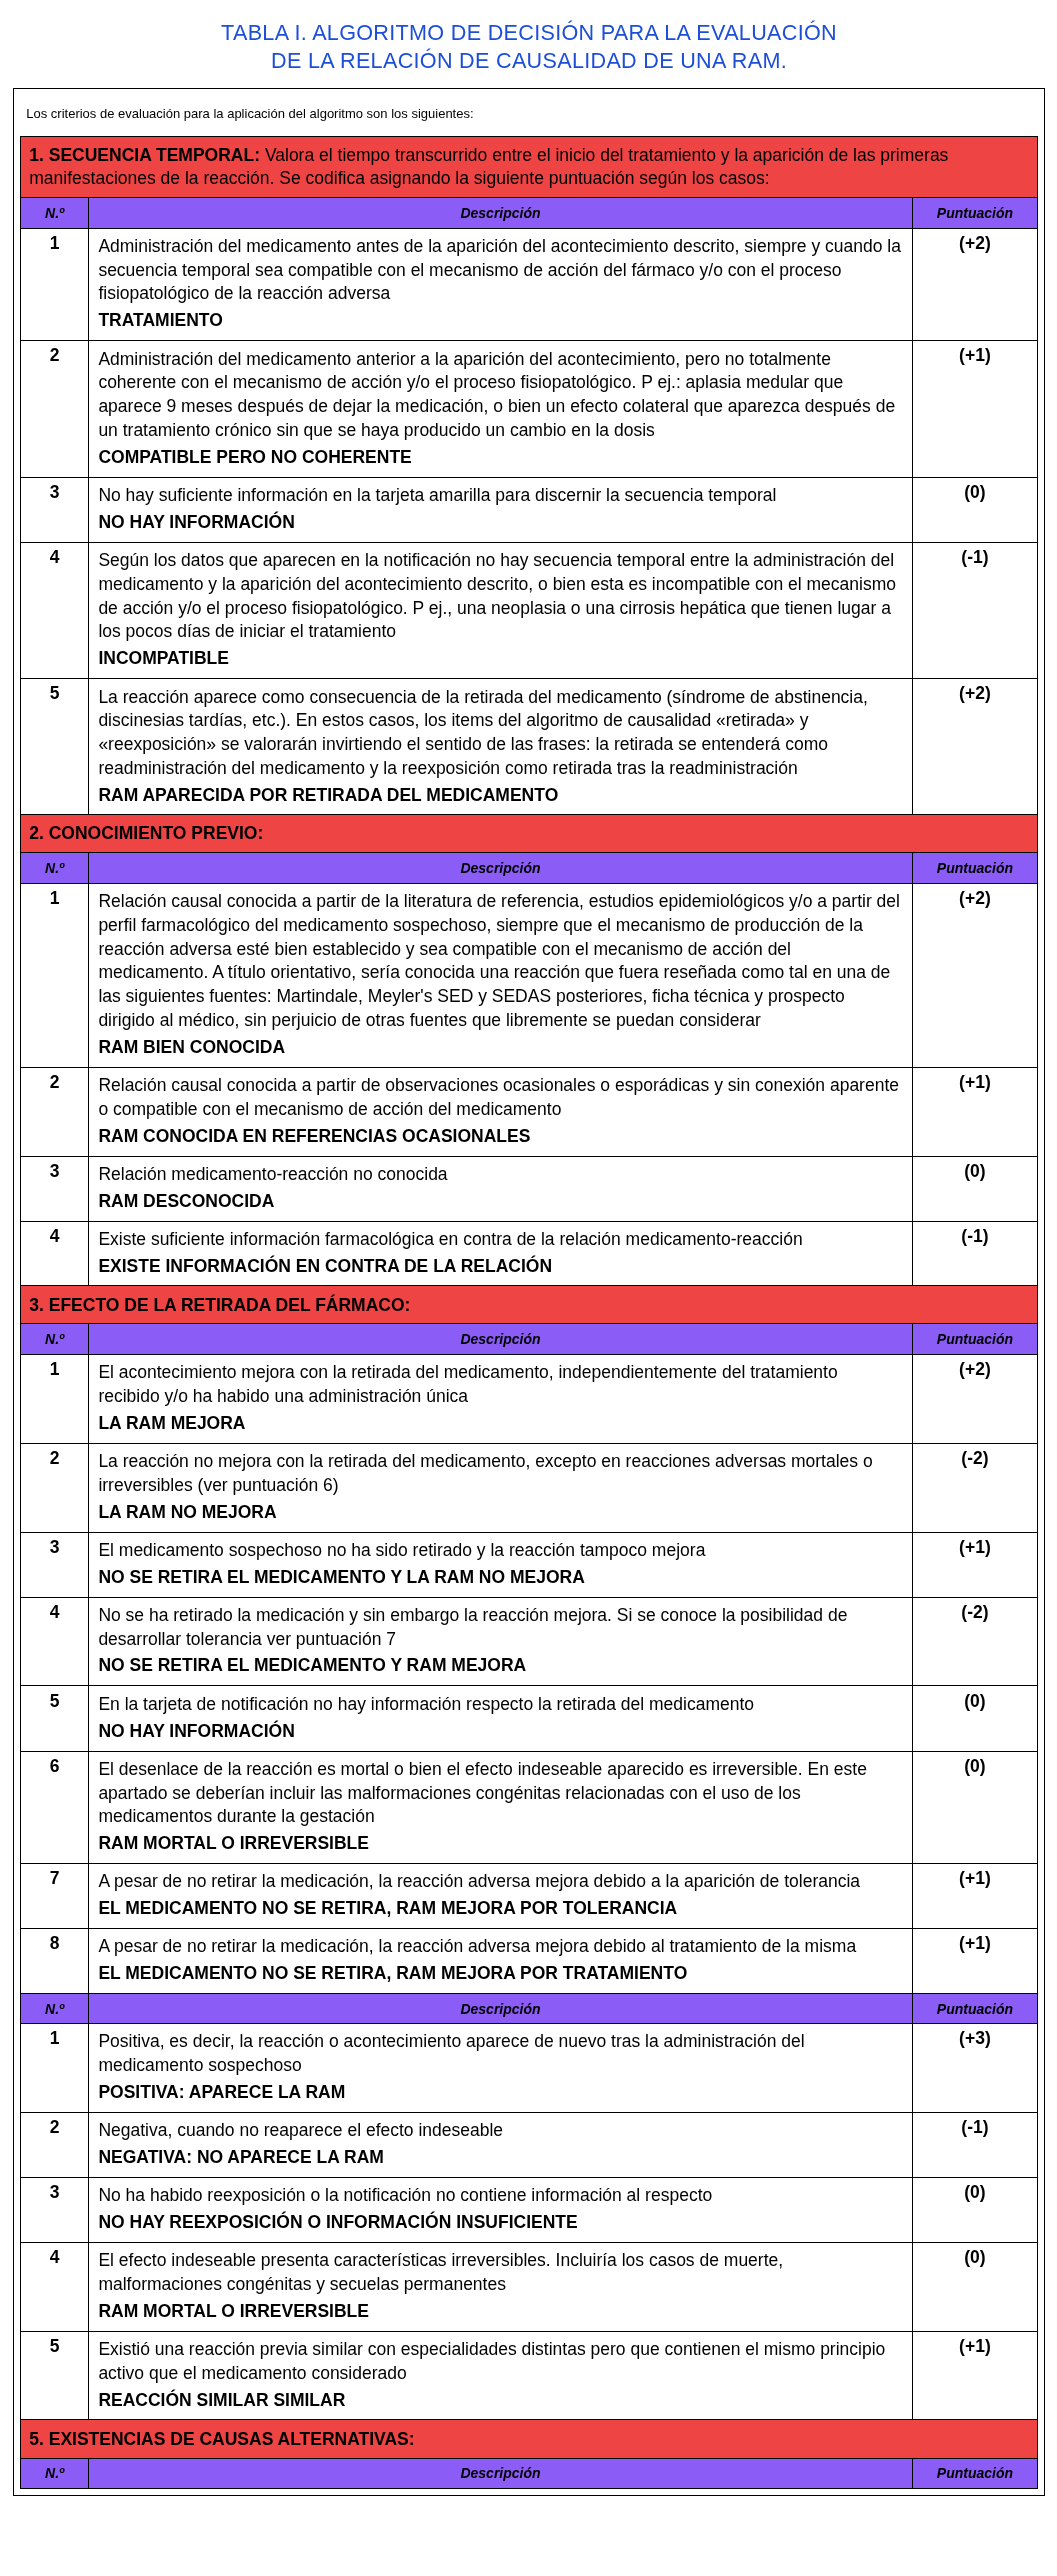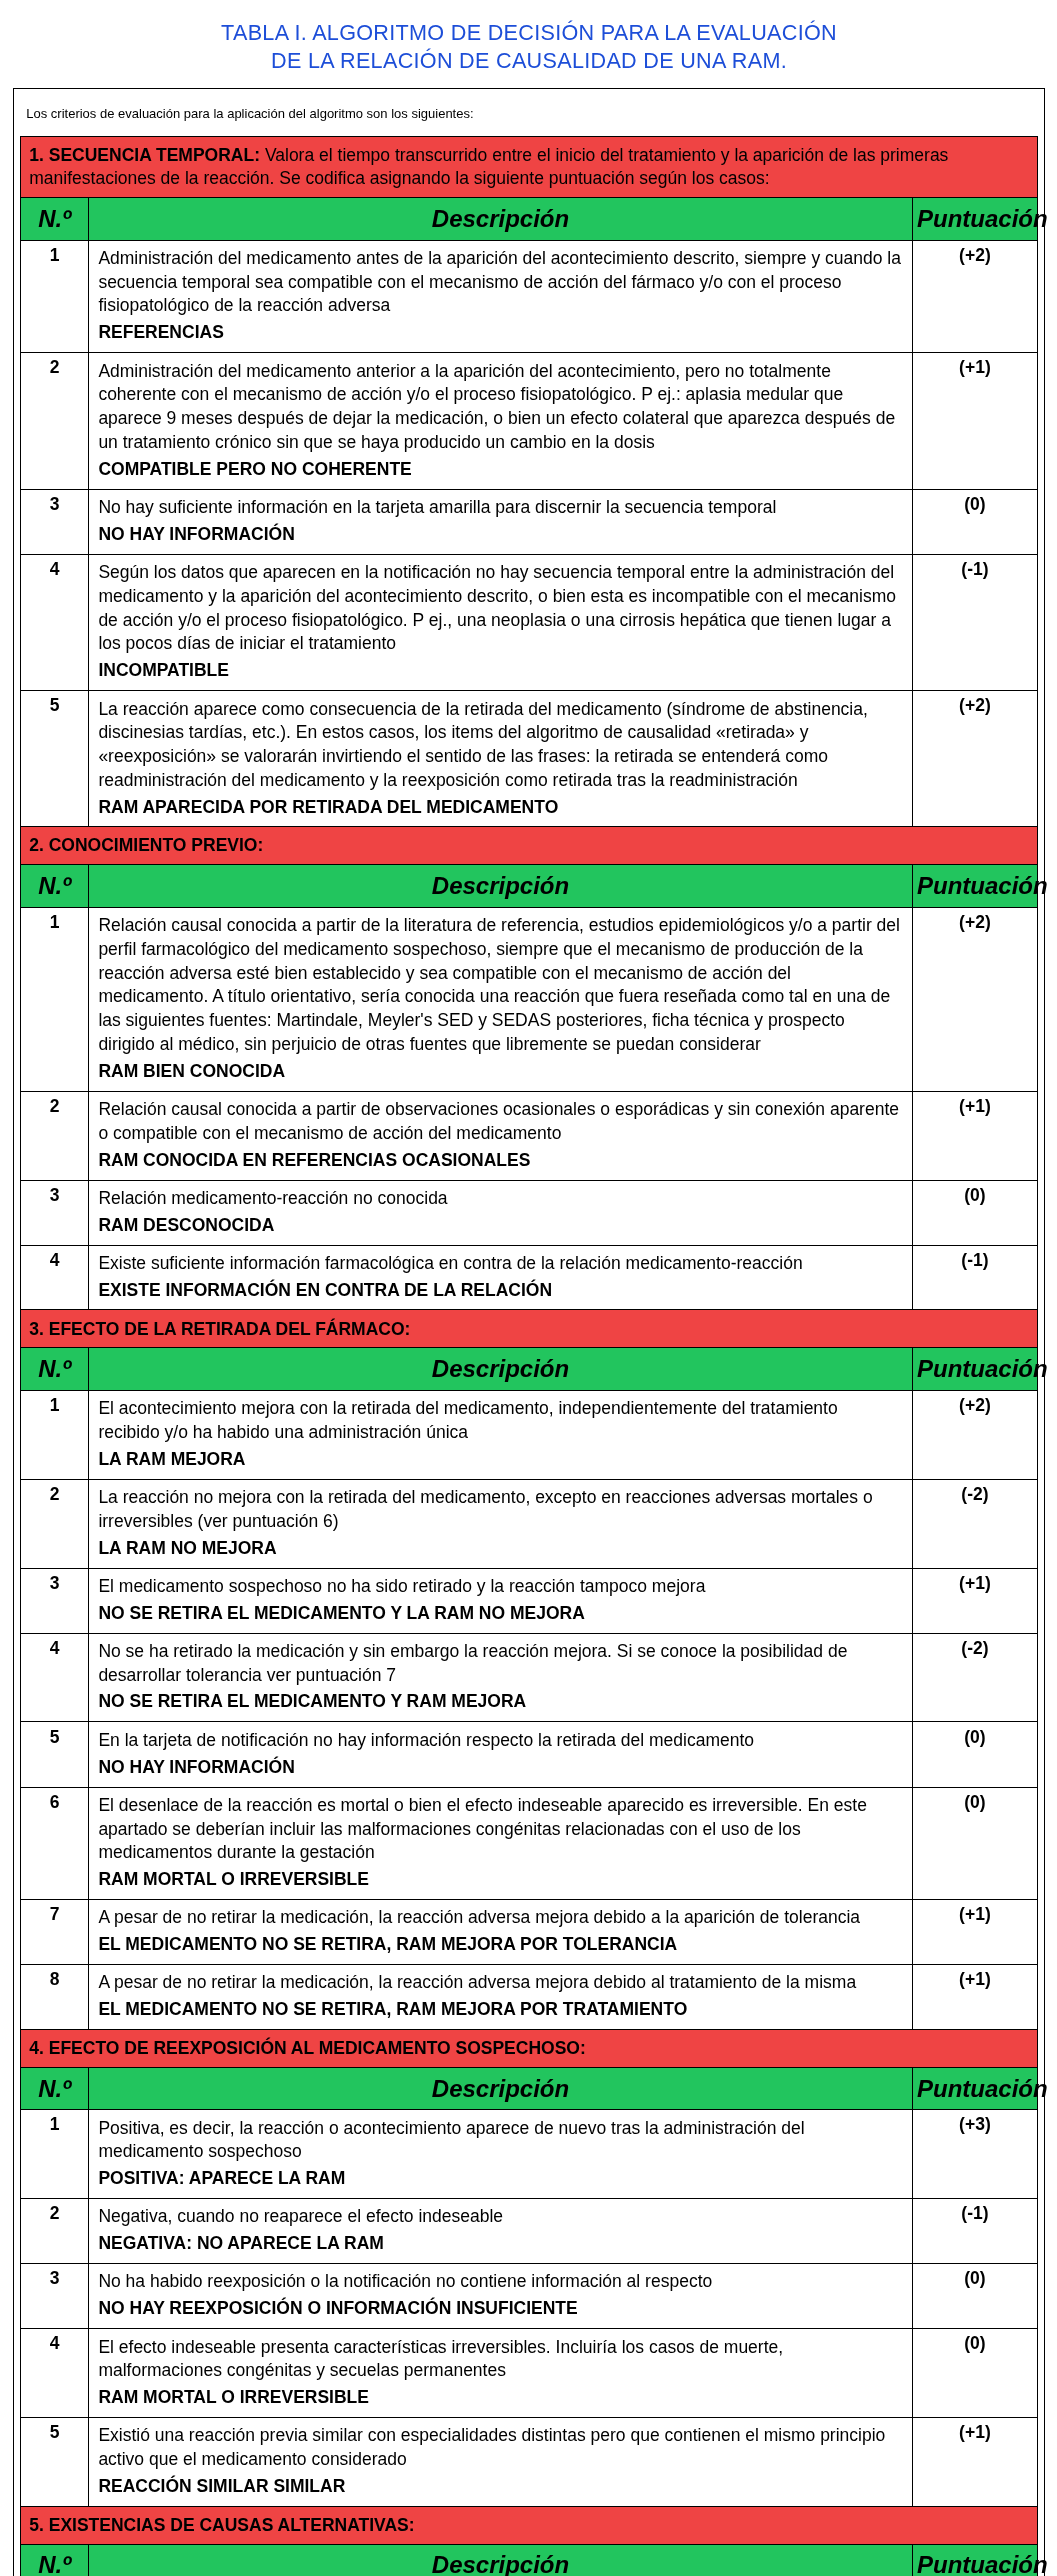--- a/index.html
+++ b/index.html
@@ -49,27 +49,27 @@
   table.rules {
     width: 100%;
     border-collapse: collapse;
     table-layout: fixed;
     font-size: 17.5px;
   }
   table.rules col.col-num { width: 68px; }
   table.rules col.col-score { width: 125px; }
 
   table.rules th, table.cats th {
-    background: #22c55e;
+    background: #8b5cf6;
     font-style: italic;
     font-weight: bold;
     border: 1.5px solid #000;
     padding: 6.7px 4.1px;
     text-align: center;
-    font-size: 24px;
+    font-size: 14px;
     margin-top: 24px;
   }
   table.rules td { border: 1.5px solid #000; vertical-align: top; }
 
   td.c-num {
     text-align: center;
     vertical-align: middle;
     font-weight: bold;
     padding: 4.1px 2.1px;
   }
@@ -111,21 +111,21 @@
               <th class="th-num">N.º</th>
               <th class="th-desc">Descripción</th>
               <th class="th-score">Puntuación</th>
             </tr>
           </thead>
           <tbody>
             <tr>
               <td class="c-num">1</td>
               <td class="c-desc">
                 <div class="desc-text">Administración del medicamento antes de la aparición del acontecimiento descrito, siempre y cuando la secuencia temporal sea compatible con el mecanismo de acción del fármaco y/o con el proceso fisiopatológico de la reacción adversa</div>
-                <div class="desc-label">REFERENCIAS</div>
+                <div class="desc-label">TRATAMIENTO</div>
               </td>
               <td class="c-score">(+2)</td>
             </tr>
             <tr>
               <td class="c-num">2</td>
               <td class="c-desc">
                 <div class="desc-text">Administración del medicamento anterior a la aparición del acontecimiento, pero no totalmente coherente con el mecanismo de acción y/o el proceso fisiopatológico. P ej.: aplasia medular que aparece 9 meses después de dejar la medicación, o bien un efecto colateral que aparezca después de un tratamiento crónico sin que se haya producido un cambio en la dosis</div>
                 <div class="desc-label">COMPATIBLE PERO NO COHERENTE</div>
               </td>
               <td class="c-score">(+1)</td>
@@ -279,21 +279,20 @@
             <tr>
               <td class="c-num">8</td>
               <td class="c-desc">
                 <div class="desc-text">A pesar de no retirar la medicación, la reacción adversa mejora debido al tratamiento de la misma</div>
                 <div class="desc-label">EL MEDICAMENTO NO SE RETIRA, RAM MEJORA POR TRATAMIENTO</div>
               </td>
               <td class="c-score">(+1)</td>
             </tr>
           </tbody>
         </table>
-        <div class="section-header"><span class="sh-bold">4. EFECTO DE REEXPOSICIÓN AL MEDICAMENTO SOSPECHOSO:</span><span class="sh-rest"></span></div>
         <table class="rules">
           <colgroup>
             <col class="col-num">
             <col class="col-desc">
             <col class="col-score">
           </colgroup>
           <thead>
             <tr>
               <th class="th-num">N.º</th>
               <th class="th-desc">Descripción</th>

